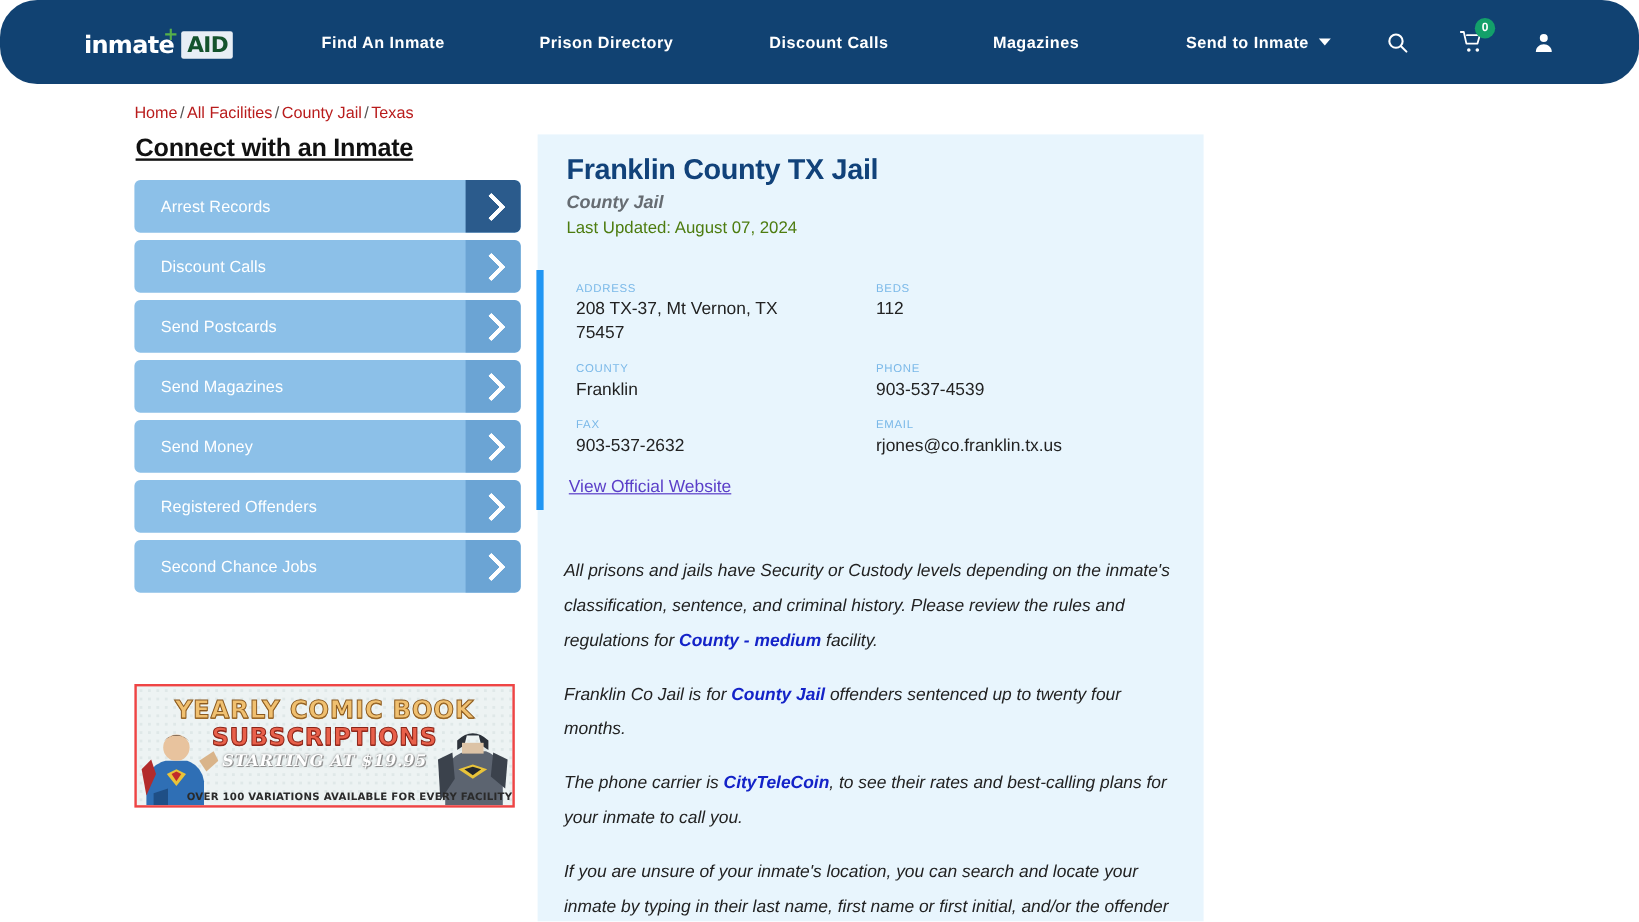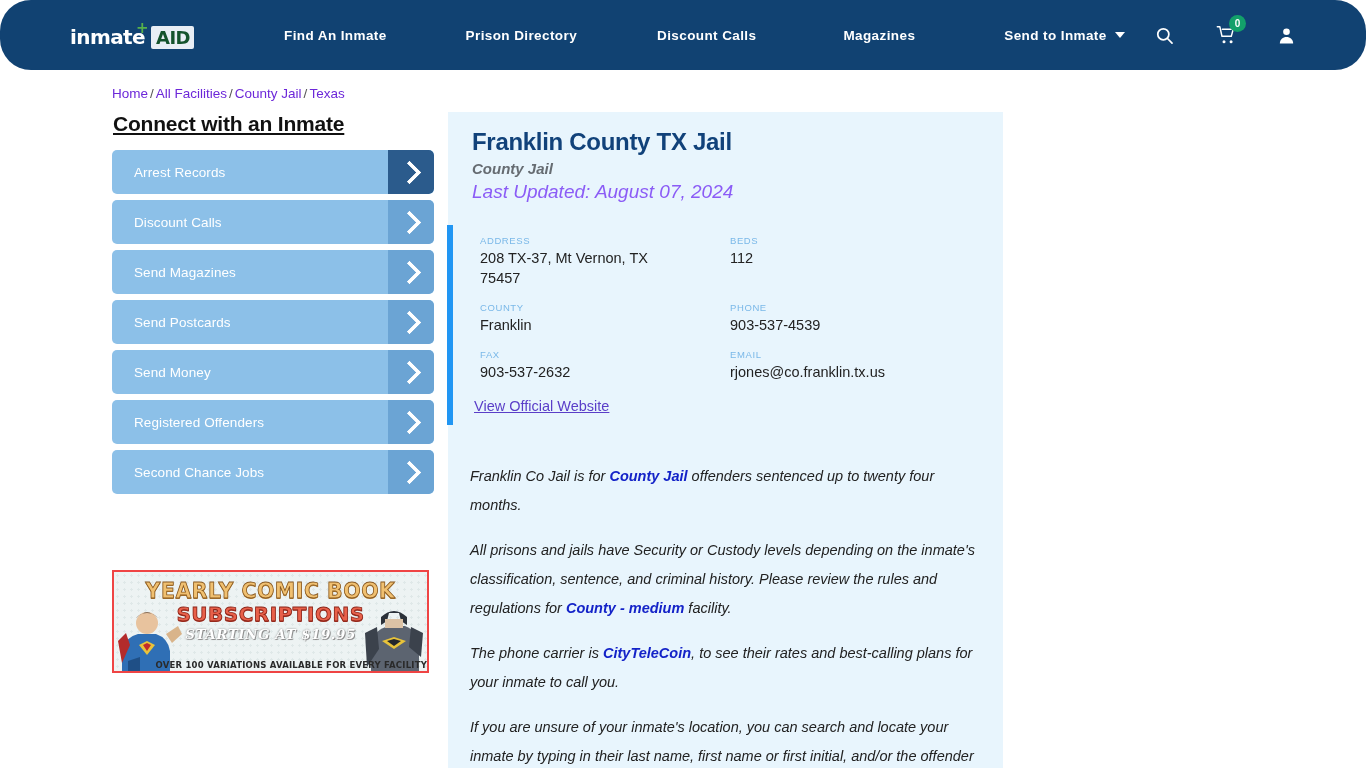--- a/index.html
+++ b/index.html
@@ -59,21 +59,21 @@
     font-size: 18px;
     font-weight: bold;
     padding: 1px 4px 1px 5px;
     border-radius: 2px;
     letter-spacing: -0.5px;
     font-family: "DejaVu Sans", sans-serif;
   }
 
   .nav-links {
     position: absolute;
-    left: 284px;
+    left: 268px;
     top: 0;
     height: 70px;
     display: flex;
     align-items: center;
   }
   .nav-link {
     color: #ffffff;
     font-size: 13.5px;
     font-weight: bold;
     letter-spacing: 0.4px;
@@ -136,21 +136,21 @@
 
   
   .breadcrumb {
     position: absolute;
     left: 112px;
     top: 86px;
     font-size: 13.5px;
     color: #333;
   }
   .breadcrumb a {
-    color: #6d28d9;
+    color: #b91c1c;
     text-decoration: none;
     cursor: pointer;
   }
   .breadcrumb .sep { color: #555; margin: 0 2px; }
 
   
   .sidebar {
     position: absolute;
     left: 112px;
     top: 112px;
@@ -298,23 +298,22 @@
     position: absolute;
     left: 24px; top: 48px;
     font-size: 15px;
     font-weight: bold;
     font-style: italic;
     color: #666c72;
   }
   .facility-updated {
     position: absolute;
     left: 24px; top: 69px;
-    font-size: 19px;
-    font-style: italic;
-    color: #8b5cf6;
+    font-size: 14px;
+    color: #4d7c0f;
   }
 
   .info-card {
     position: absolute;
     left: 447px;
     top: 225px;
     width: 556px;
     height: 200px;
     border-left: 6px solid #2196f3;
     box-sizing: border-box;
@@ -431,27 +430,27 @@
         <span class="chev"></span>
       </span>
   </div>
   <div class="side-btn">
     <span class="side-btn-label">Discount Calls</span>
     <span class="side-btn-arrow">
         <span class="chev"></span>
       </span>
   </div>
   <div class="side-btn">
+    <span class="side-btn-label">Send Postcards</span>
+    <span class="side-btn-arrow">
+        <span class="chev"></span>
+      </span>
+  </div>
+  <div class="side-btn">
     <span class="side-btn-label">Send Magazines</span>
-    <span class="side-btn-arrow">
-        <span class="chev"></span>
-      </span>
-  </div>
-  <div class="side-btn">
-    <span class="side-btn-label">Send Postcards</span>
     <span class="side-btn-arrow">
         <span class="chev"></span>
       </span>
   </div>
   <div class="side-btn">
     <span class="side-btn-label">Send Money</span>
     <span class="side-btn-arrow">
         <span class="chev"></span>
       </span>
   </div>
@@ -536,17 +535,17 @@
         <div class="info-label">EMAIL</div>
         <div class="info-value">rjones@co.franklin.tx.us</div>
       </div>
     </div>
   </div>
 </div>
 
 <a class="official-link">View Official Website</a>
 
 <div class="body-text">
+  <p><span>All prisons and jails have Security or Custody levels depending on the inmate's classification, sentence, and criminal history. Please review the rules and regulations for </span><a>County - medium</a><span> facility.</span></p>
   <p><span>Franklin Co Jail is for </span><a>County Jail</a><span> offenders sentenced up to twenty four months.</span></p>
-  <p><span>All prisons and jails have Security or Custody levels depending on the inmate's classification, sentence, and criminal history. Please review the rules and regulations for </span><a>County - medium</a><span> facility.</span></p>
   <p><span>The phone carrier is </span><a>CityTeleCoin</a><span>, to see their rates and best-calling plans for your inmate to call you.</span></p>
   <p><span>If you are unsure of your inmate's location, you can search and locate your inmate by typing in their last name, first name or first initial, and/or the offender ID number to get their accurate information immediately </span></p>
 </div>
 
 </body></html>

